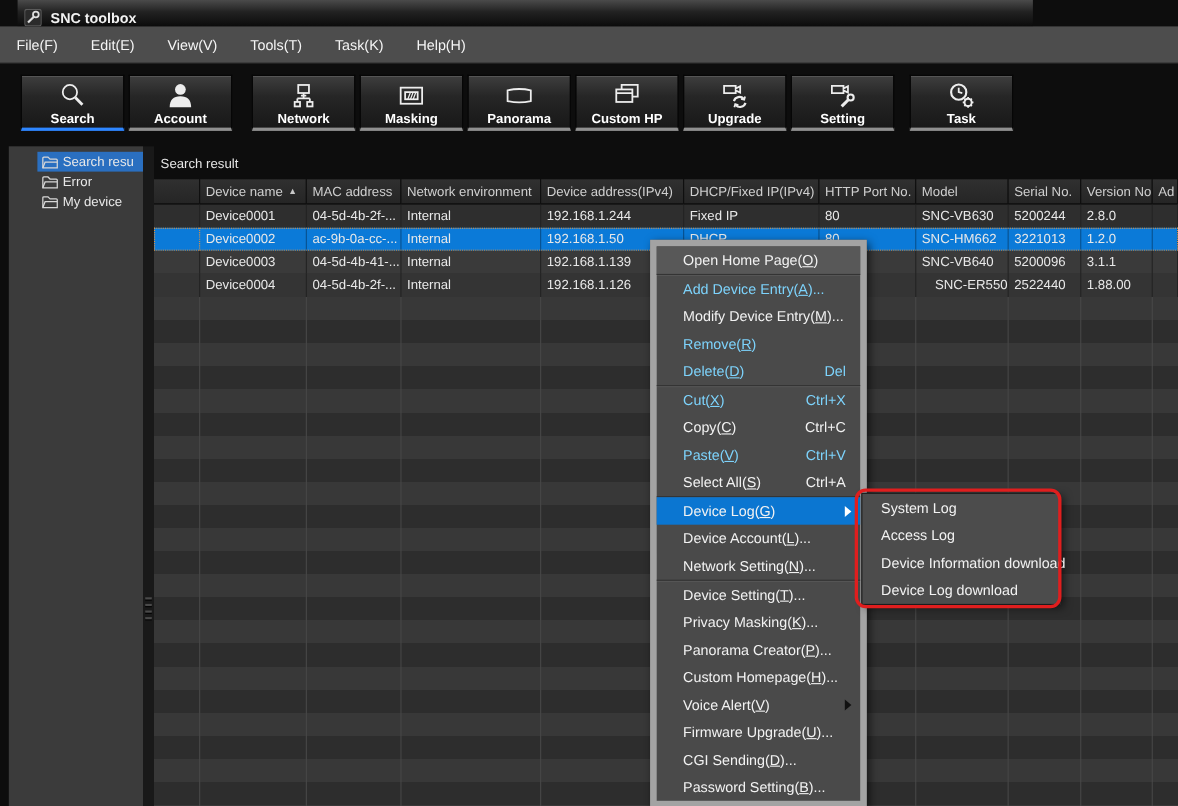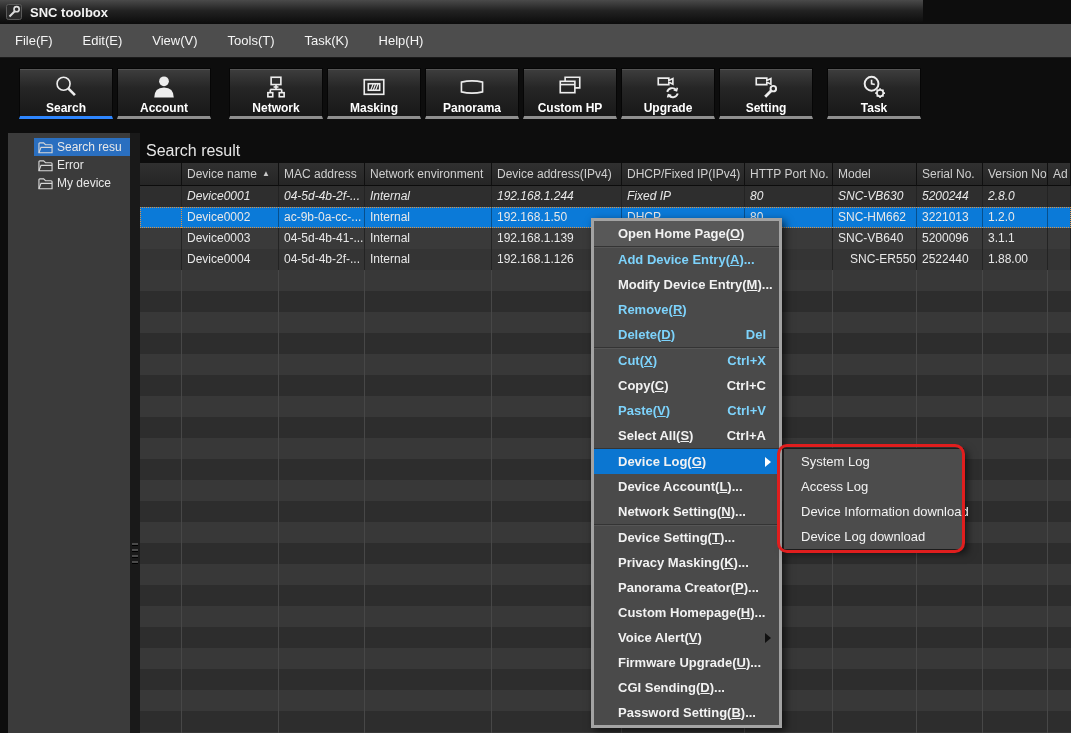--- a/index.html
+++ b/index.html
@@ -1,21 +1,21 @@
 <!DOCTYPE html>
 <html style="--accent-blue: #0b7ad8; --menu-highlight: #0b76d1; --tree-selection: #2a6fc0; --active-underline: #2e86ff; --annotation-red: #e01e1e;"><head>
 <meta charset="utf-8">
 <style>
   html,body{margin:0;padding:0;background:#000;}
   #app{position:relative;width:1071px;height:733px;overflow:hidden;
        font-family:"Liberation Sans","DejaVu Sans",sans-serif;background:#0d0d0d;
        -webkit-font-smoothing:antialiased;}
   
-  #titlebar{position:absolute;left:0;top:0;width:923px;height:24px;
-    background:linear-gradient(#4a4a4a,#222 45%,#0b0b0b);display:flex;align-items:center;
+  #titlebar{position:absolute;left:16px;top:0;width:923px;height:24px;
+    background:linear-gradient(#4a4a4a,#222 45%,#0b0b0b);display:flex;align-items:flex-end;
     border-bottom:1px solid #000;}
   #titlebar .app-icon{width:16px;height:16px;margin:0 8px 0 6px;}
   #titlebar .title{color:#f2f2f2;font-size:13px;font-weight:bold;}
   
   #menubar{position:absolute;left:0;top:24px;width:1071px;height:33px;background:#4d4d4d;
     display:flex;align-items:center;border-bottom:1px solid #1a1a1a;}
   .menubar-item{color:#f5f5f5;font-size:13px;padding:0 15px;height:33px;line-height:33px;cursor:default;}
   
   .toolbtn{position:absolute;top:68px;width:94px;height:51px;
     background:linear-gradient(#3e3e3e,#262626 40%,#181818);
@@ -28,21 +28,21 @@
   #sidebar{position:absolute;left:8px;top:133px;width:122px;height:600px;background:#3b3b3b;}
   .tree-item{position:relative;display:flex;align-items:center;height:18px;margin-left:26px;
     padding-left:4px;color:#e8e8e8;font-size:12px;cursor:pointer;white-space:nowrap;overflow:hidden;}
   .tree-item.selected{background:var(--tree-selection);}
   .tree-item .ficon{width:15px;height:13px;margin-right:4px;flex:0 0 auto;}
   
   #splitter{position:absolute;left:130px;top:133px;width:10px;height:600px;background:#191919;cursor:col-resize;}
   #splitter .grip{position:absolute;left:2px;width:6px;height:2px;background:#4a4a4a;
     box-shadow:0 1px 0 #000;}
   
-  #section-label{position:absolute;left:146px;top:142px;color:#e6e6e6;font-size:16px;}
+  #section-label{position:absolute;left:146px;top:142px;color:#e6e6e6;font-size:12px;}
   #table{position:absolute;left:140px;top:163px;width:931px;height:570px;}
   #thead{position:absolute;left:0;top:0;height:23px;display:flex;width:931px;}
   .hcell{box-sizing:border-box;height:23px;line-height:22px;padding-left:5px;
     background:linear-gradient(#303030,#252525);border-right:1px solid #101010;
     border-bottom:1px solid #0c0c0c;color:#cfcfcf;font-size:12px;white-space:nowrap;
     overflow:hidden;position:relative;cursor:pointer;}
   .hcell .sort{position:absolute;right:8px;top:0;font-size:8px;color:#c9c9c9;}
   .trow{position:absolute;left:0;height:21px;display:flex;width:931px;}
   .tcell{box-sizing:border-box;height:21px;line-height:21px;padding-left:5px;
     border-right:1px solid #232323;color:#e8e8e8;font-size:12px;white-space:nowrap;overflow:hidden;}
@@ -50,21 +50,21 @@
   .trow.shade-mid{background:#343434;}
   .trow.shade-light{background:#3a3a3a;}
   .trow.selected{background:var(--accent-blue);outline:1px dotted #e2923f;outline-offset:-1px;}
   .trow.selected .tcell{border-right:1px solid rgba(0,0,0,.35);}
   .trow.selected .tcell:first-child{border-right:1px dotted #e2923f;}
   #stripes{position:absolute;left:0;top:107px;width:931px;height:463px;
     background:repeating-linear-gradient(180deg,#383838 0 21px,#2d2d2d 21px 42px);}
   #stripes .vsep{position:absolute;top:0;width:1px;height:463px;background:#474747;}
   
   #context-menu{position:absolute;left:591px;top:218px;width:185px;background:#4a4a4a;
-    border:3px solid #a3a3a3;box-shadow:3px 3px 8px rgba(0,0,0,.65);z-index:10;font-weight:bold;}
+    border:6px solid #a3a3a3;box-shadow:3px 3px 8px rgba(0,0,0,.65);z-index:10;}
   .cm-item{position:relative;height:25px;line-height:25px;padding-left:24px;color:#f2f2f2;
     font-size:13px;white-space:nowrap;cursor:pointer;}
   .cm-item.disabled{color:#7dd3fc;cursor:default;}
   .cm-item.emphasized{background:#585858;}
   .cm-item.highlighted{background:var(--menu-highlight);}
   .cm-item.sep{border-bottom:1px solid #343434;box-shadow:0 1px 0 rgba(255,255,255,.07);}
   .cm-item .shortcut{position:absolute;right:13px;}
   .cm-item .arrow{position:absolute;right:8px;top:8px;width:0;height:0;
     border-top:5px solid transparent;border-bottom:5px solid transparent;border-left:6px solid #111;}
   .cm-item.highlighted .arrow{border-left-color:#fff;}
@@ -243,21 +243,21 @@
         <div class="hcell" style="width: 127px;">Network environment</div>
         <div class="hcell" style="width: 130px;">Device address(IPv4)</div>
         <div class="hcell" style="width: 123px;">DHCP/Fixed IP(IPv4)</div>
         <div class="hcell" style="width: 88px;">HTTP Port No.</div>
         <div class="hcell" style="width: 84px;">Model</div>
         <div class="hcell" style="width: 66px;">Serial No.</div>
         <div class="hcell" style="width: 65px;">Version No.</div>
         <div class="hcell" style="width: 23px;">Ad</div>
       </div>
     <div id="tbody">
-        <div class="trow shade-dark" style="top: 23px; font-style: italic;">
+        <div class="trow shade-dark" style="top: 23px;">
           <div class="tcell" style="width: 42px;"></div>
           <div class="tcell" style="width: 97px;">Device0001</div>
           <div class="tcell" style="width: 86px;">04-5d-4b-2f-...</div>
           <div class="tcell" style="width: 127px;">Internal</div>
           <div class="tcell" style="width: 130px;">192.168.1.244</div>
           <div class="tcell" style="width: 123px;">Fixed IP</div>
           <div class="tcell" style="width: 88px;">80</div>
           <div class="tcell" style="width: 84px;">SNC-VB630</div>
           <div class="tcell" style="width: 66px;">5200244</div>
           <div class="tcell" style="width: 65px;">2.8.0</div>

